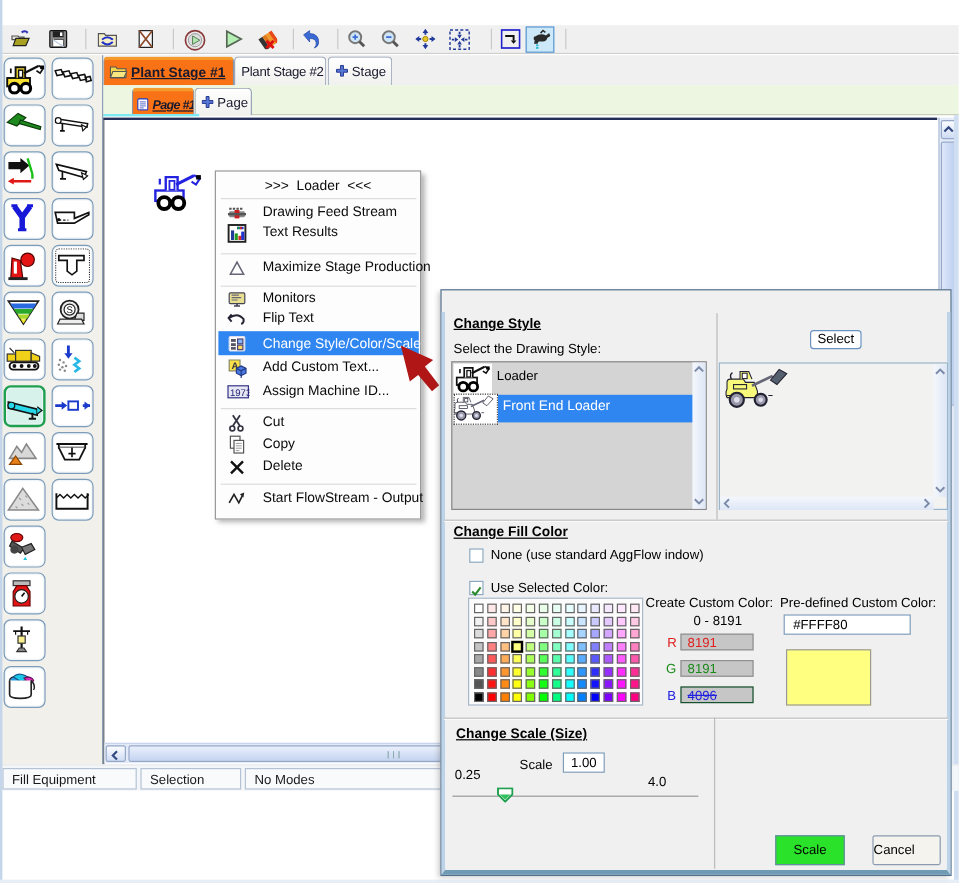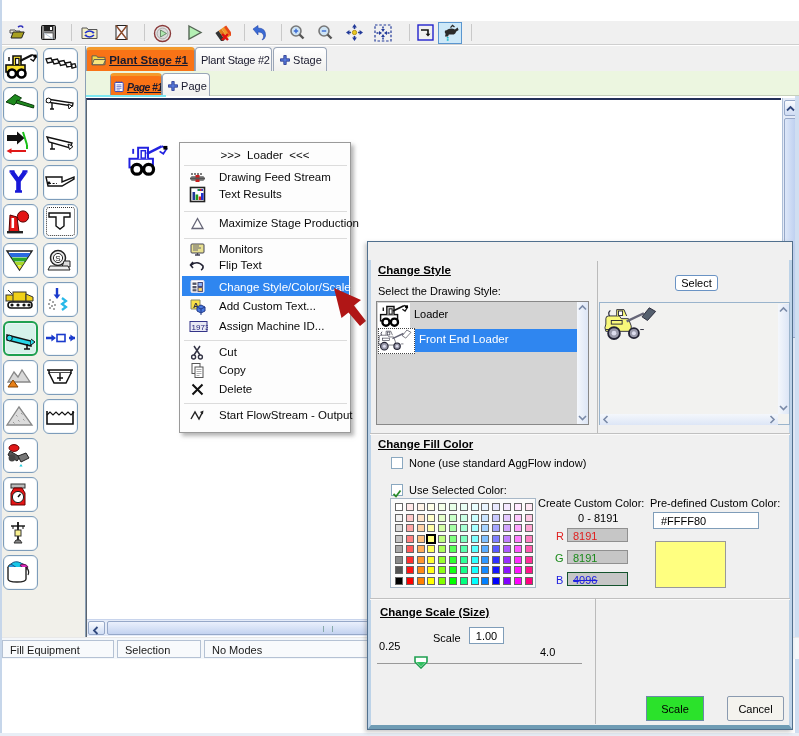--- a/index.html
+++ b/index.html
@@ -703,16 +703,16 @@
     <div class="abs lab" style="left:65px;top:390px">Scale</div>
     <div class="fld" style="left:101px;top:385px;width:35px;height:17px;text-align:center;padding-top:2px">1.00</div>
     <div class="abs lab" style="left:172px;top:404px">4.0</div>
     <div class="abs" style="left:9px;top:421px;width:205px;height:1px;background:#999"></div>
     <svg class="abs" style="left:46px;top:414px" width="14" height="13" viewBox="0 0 14 13">
         <path d="M1 1 H13 V6 L7 12 L1 6z" fill="#fff" stroke="#1fa050" stroke-width="1.6"></path>
         <path d="M2.5 6 H11.5 L7 10.5z" fill="#30c060"></path>
       </svg>
     <div class="abs" style="left:227px;top:356px;width:1px;height:126px;background:#bbb"></div>
     <div class="abs" style="left:278px;top:454px;width:58px;height:25px;background:#2be22b;border:1px solid #6a8aa8;font-size:11px;text-align:center;padding-top:6px">Scale</div>
-    <div class="abs" style="left:359px;top:454px;width:57px;height:25px;background:#f4f3ee;border:1px solid #8a9ab0;border-radius:2px;font-size:11px;text-align:center;padding-top:6px">Cancel</div>
+    <div class="abs" style="left:359px;top:454px;width:57px;height:25px;background:#f4f3ee;border:1px solid #8a9ab0;border-radius:2px;font-size:11px;text-align:left;padding-top:6px">Cancel</div>
   </div>
 
 </div>
 
 </body></html>

